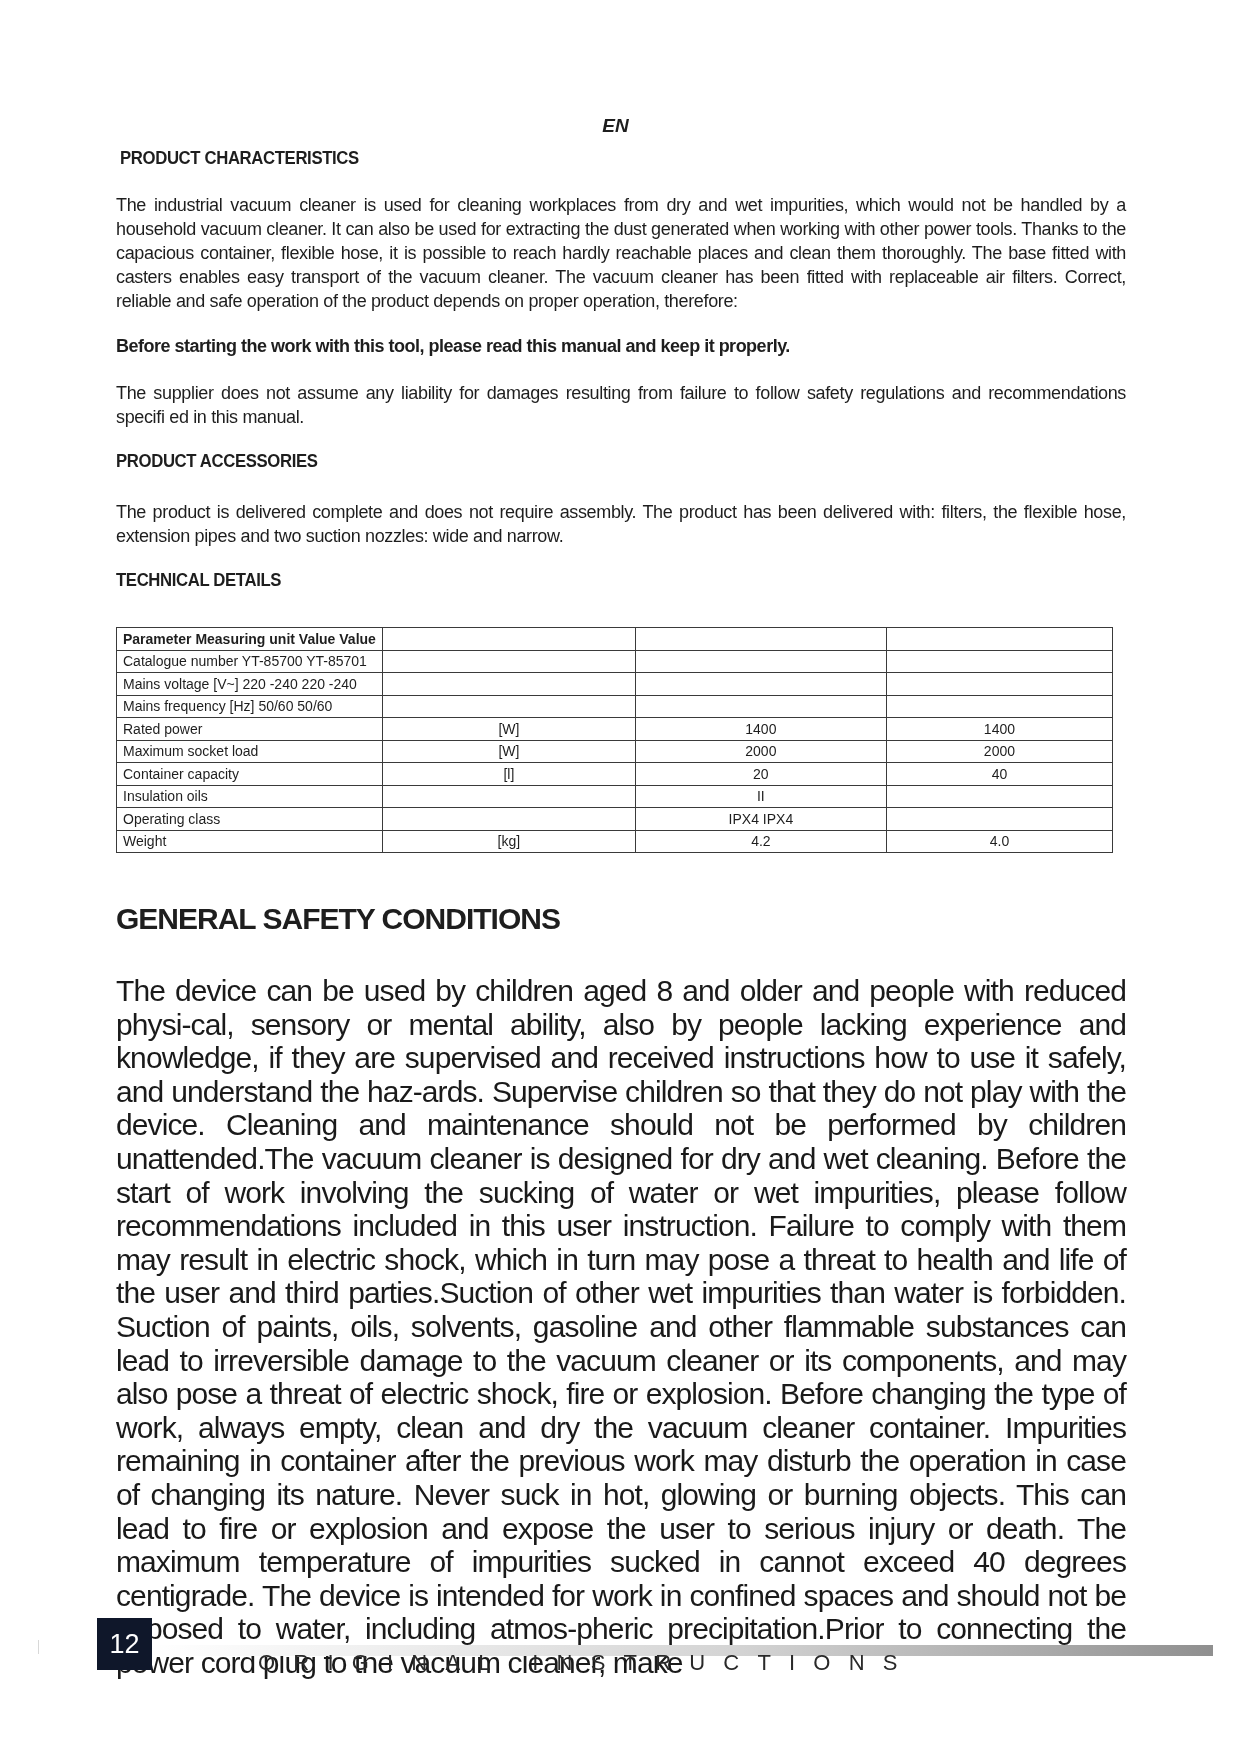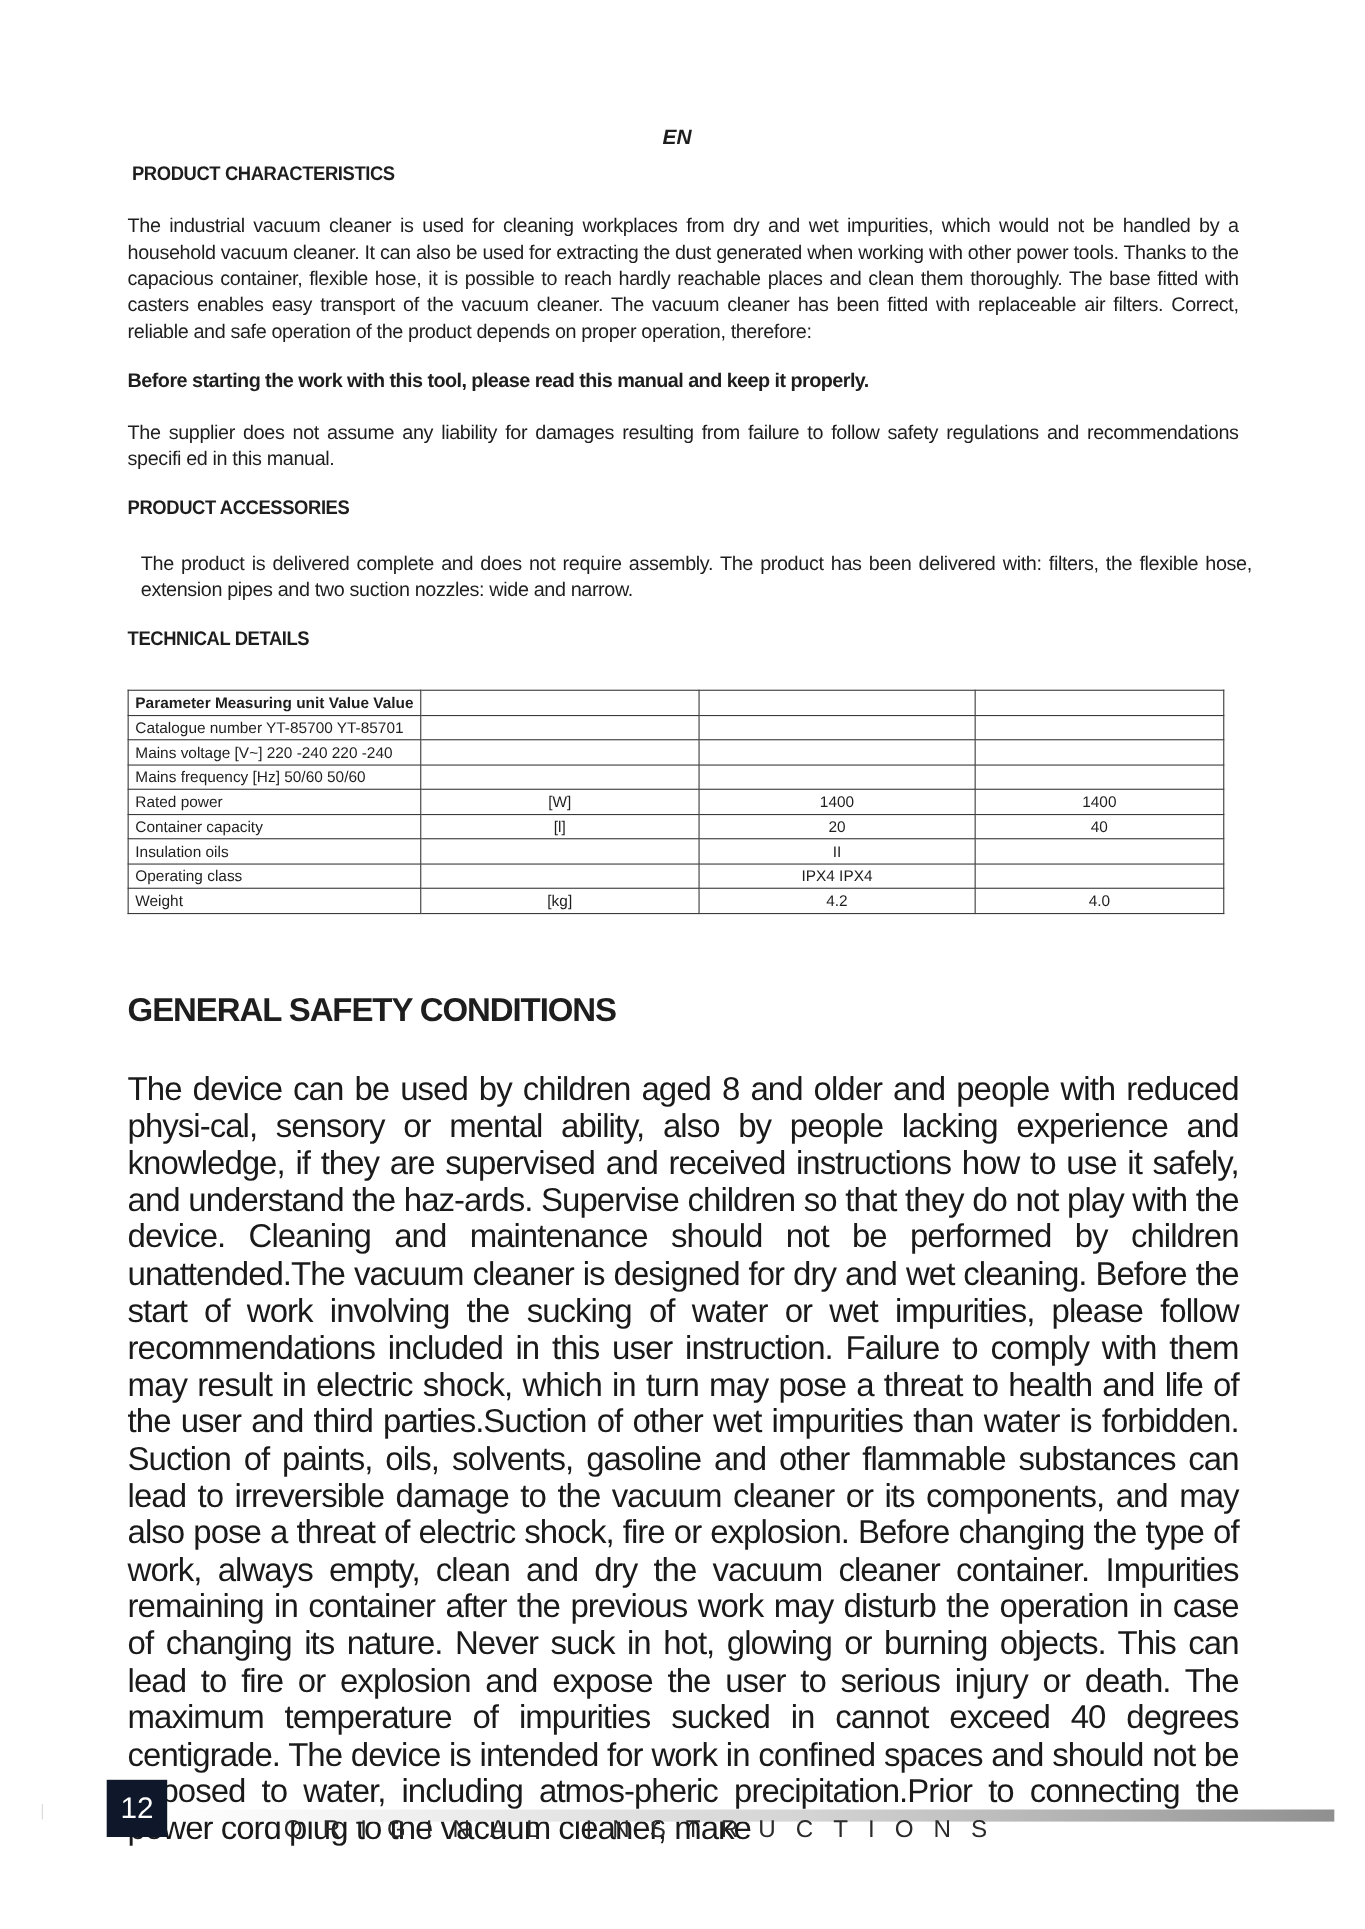--- a/index.html
+++ b/index.html
@@ -32,21 +32,21 @@
 <body>
 
 <div class="abs lang">EN</div>
 
 <div class="abs h-small" style="left:120px; top:148px;">PRODUCT CHARACTERISTICS</div>
 <div class="abs para" style="top:193px;">The industrial vacuum cleaner is used for cleaning workplaces from dry and wet impurities, which would not be handled by a household vacuum cleaner. It can also be used for extracting the dust generated when working with other power tools. Thanks to the capacious container, flexible hose, it is possible to reach hardly reachable places and clean them thoroughly. The base fitted with casters enables easy transport of the vacuum cleaner. The vacuum cleaner has been fitted with replaceable air filters. Correct, reliable and safe operation of the product depends on proper operation, therefore:</div>
 <div class="abs para bold" style="top:334px; letter-spacing:-0.5px;">Before starting the work with this tool, please read this manual and keep it properly.</div>
 <div class="abs para" style="top:381px;">The supplier does not assume any liability for damages resulting from failure to follow safety regulations and recommendations specifi ed in this manual.</div>
 
 <div class="abs h-small" style="left:116px; top:451px;">PRODUCT ACCESSORIES</div>
-<div class="abs para" style="top:500px;margin-left:12px;">The product is delivered complete and does not require assembly. The product has been delivered with: filters, the flexible hose, extension pipes and two suction nozzles: wide and narrow.</div>
+<div class="abs para" style="top:500px;">The product is delivered complete and does not require assembly. The product has been delivered with: filters, the flexible hose, extension pipes and two suction nozzles: wide and narrow.</div>
 
 <div class="abs h-small" style="left:116px; top:570px;">TECHNICAL DETAILS</div>
 
 <table class="tech">
   <tbody>
     <tr class="head">
       <td class="c0">Parameter Measuring unit Value Value</td>
       <td class="c1"></td>
       <td class="c2"></td>
       <td class="c3"></td>
@@ -67,20 +67,26 @@
       <td class="c0">Mains  frequency [Hz] 50/60 50/60</td>
       <td class="c1"></td>
       <td class="c2"></td>
       <td class="c3"></td>
     </tr>
     <tr>
       <td class="c0">Rated power</td>
       <td class="c1">[W]</td>
       <td class="c2">1400</td>
       <td class="c3">1400</td>
+    </tr>
+    <tr>
+      <td class="c0">Maximum socket load</td>
+      <td class="c1">[W]</td>
+      <td class="c2">2000</td>
+      <td class="c3">2000</td>
     </tr>
     <tr>
       <td class="c0">Container capacity</td>
       <td class="c1">[l]</td>
       <td class="c2">20</td>
       <td class="c3">40</td>
     </tr>
     <tr>
       <td class="c0">Insulation oils</td>
       <td class="c1"></td>

